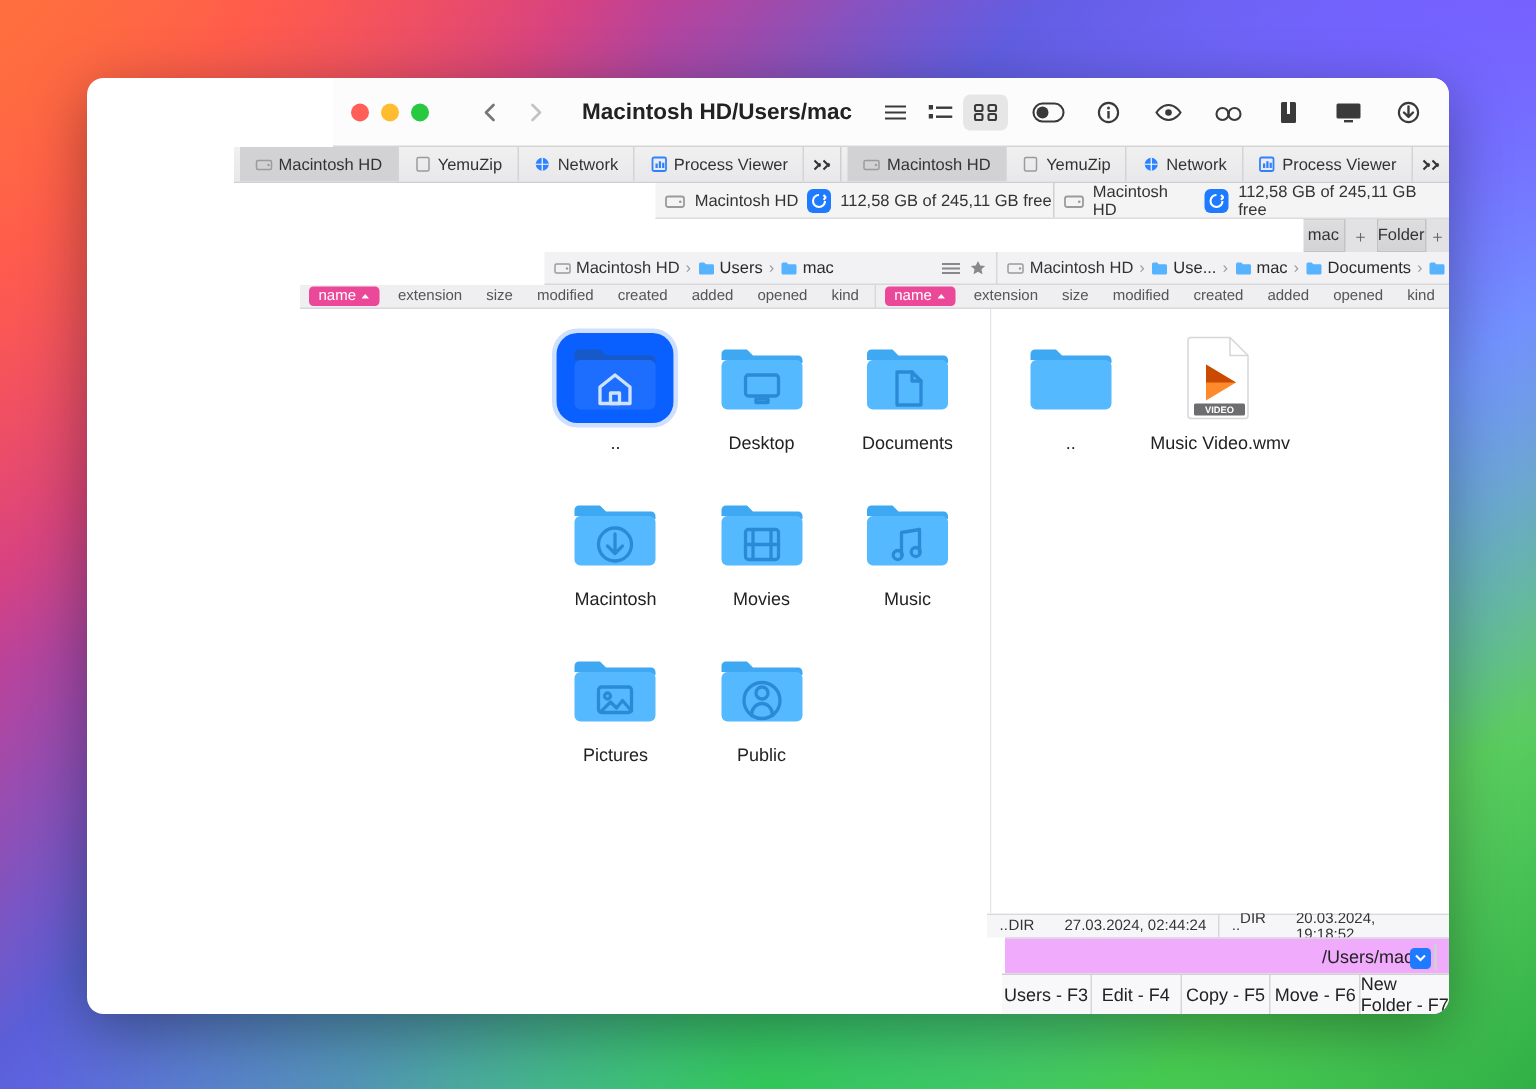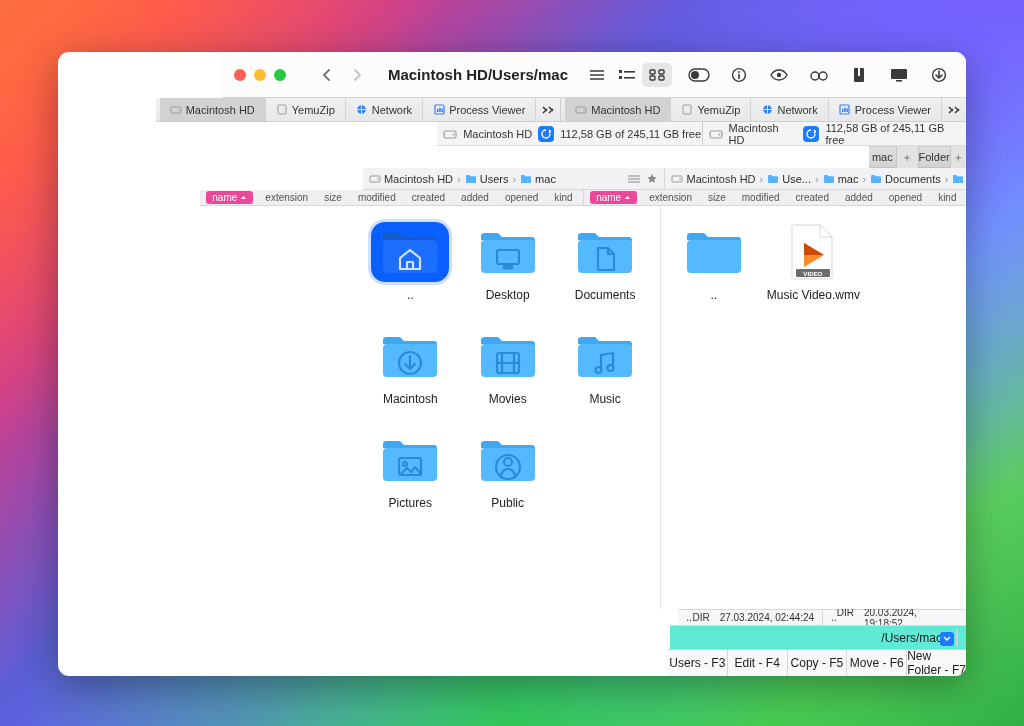--- a/index.html
+++ b/index.html
@@ -69,23 +69,23 @@
 .fname{text-align:center;white-space:nowrap;overflow:hidden;text-overflow:ellipsis;max-width:140px;}
 
 .folder{width:62px;height:48px;position:relative;}
 .folder svg{width:62px;height:48px;}
 .fileicon{width:50px;height:58px;position:relative;}
 .fileicon svg{width:50px;height:58px;}
 
 .status{height:16px;display:flex;font-size:10px;color:#333;border-top:1px solid #d9d8db;}
 .st{width:50%;display:flex;align-items:center;padding:0 8px;background:#f6f5f7;}
 .st .l{flex:1}
-.st .r{display:flex;gap:10px;}
-
-.pathrow{height:24px;display:flex;align-items:center;background:#5eead4;border-top:1px solid #d9d8db;padding:0 8px;font-size:12px;gap:8px;}
+.st .r{display:flex;gap:20px;}
+
+.pathrow{height:24px;display:flex;align-items:center;background:#f0abfc;border-top:1px solid #d9d8db;padding:0 8px;font-size:12px;gap:8px;}
 .pathrow .lbl{color:#222;flex:0 0 auto;width:270px;text-align:right;padding-right:6px;}
 .pathinput{flex:1;background:#fff;border:1px solid #d0cfd2;border-radius:5px;height:18px;position:relative;}
 .pathinput .dd{position:absolute;right:3px;top:2px;width:14px;height:14px;background:#1e7bff;border-radius:3px;display:flex;align-items:center;justify-content:center;color:#fff;}
 
 .footer{height:27px;display:flex;border-top:1px solid #cfced1;background:#f8f7f9;}
 .fbtn{flex:1;display:flex;align-items:center;justify-content:center;font-size:12px;color:#222;border-right:1px solid #d6d5d8;}
 .fbtn:last-child{border-right:none;}
 
 .vsep{width:1px;background:#cfcfd1;align-self:stretch;}
 .micon{color:#8e8e90;}

